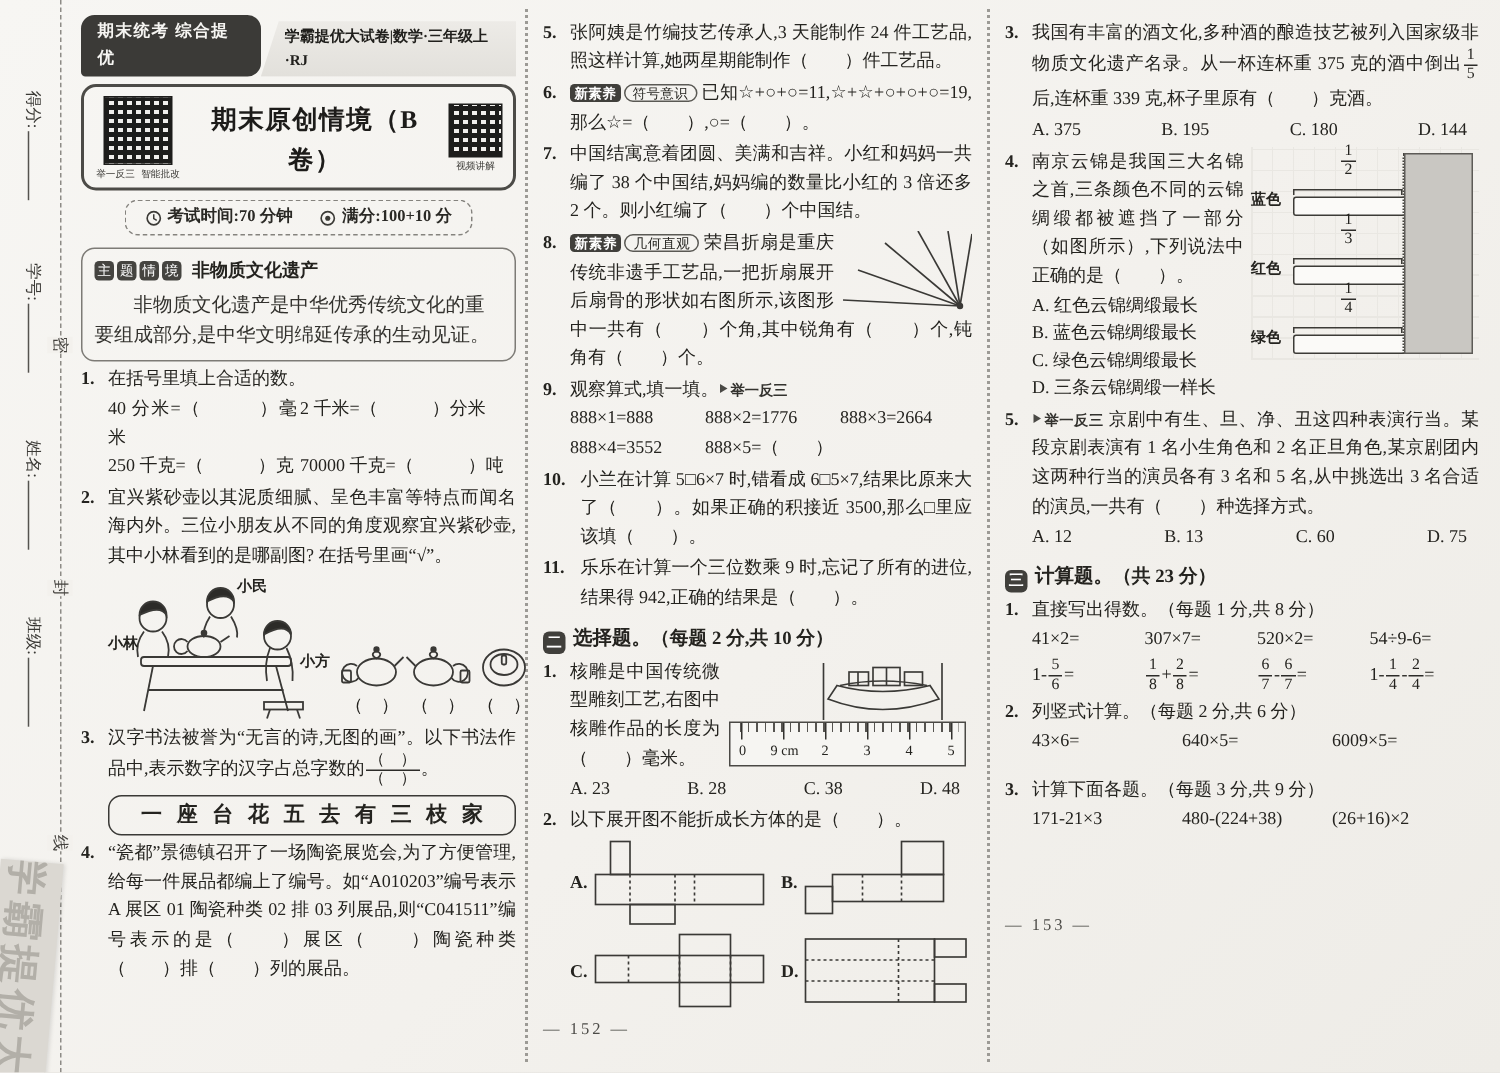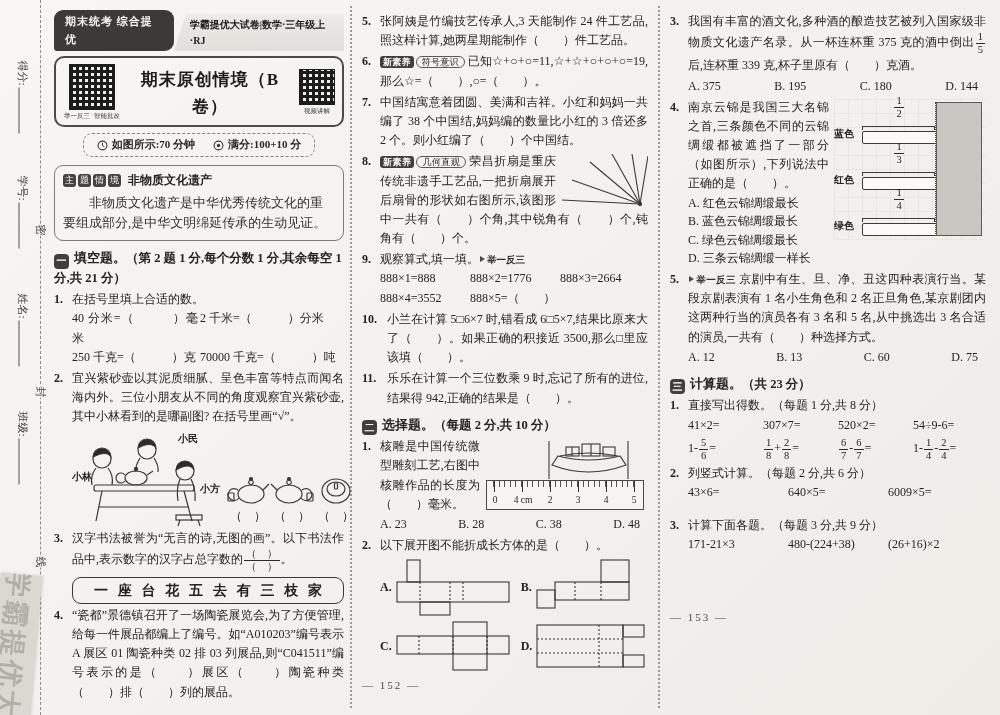--- a/index.html
+++ b/index.html
@@ -147,21 +147,21 @@
         <span class="qrcap">视频讲解</span>
       </div>
     </div>
 
     <div class="infobox">
       <span class="infoitem">
         <svg width="11" height="11" viewBox="0 0 11 11">
             <circle cx="5.5" cy="5.5" r="4.4" fill="none" stroke="#3c3b37" stroke-width="1.1"></circle>
             <path d="M5.5 2.8v2.9l2 1.2" fill="none" stroke="#3c3b37" stroke-width="1"></path>
           </svg>
-        <span>如图所示:70 分钟</span>
+        <span>考试时间:70 分钟</span>
       </span>
       <span class="infoitem">
         <svg width="11" height="11" viewBox="0 0 11 11">
             <circle cx="5.5" cy="5.5" r="4.4" fill="none" stroke="#3c3b37" stroke-width="1.1"></circle>
             <circle cx="5.5" cy="5.5" r="1.7" fill="#3c3b37"></circle>
           </svg>
         <span>满分:100+10 分</span>
       </span>
     </div>
 
@@ -169,23 +169,20 @@
       <div class="tbrow">
         <span class="tchip">主</span>
         <span class="tchip">题</span>
         <span class="tchip">情</span>
         <span class="tchip">境</span>
         <span class="ttopic">非物质文化遗产</span>
       </div>
       <div class="tdesc">非物质文化遗产是中华优秀传统文化的重要组成部分,是中华文明绵延传承的生动见证。</div>
     </div>
 
-    <div class="sect">
-      <span class="snum">一</span><span style="font-size:13px">填空题。</span><span>（第 2 题 1 分,每个分数 1 分,其余每空 1 分,共 21 分）</span>
-    </div>
 
     <div class="q">
       <span class="qno">1.</span>
       <span>在括号里填上合适的数。</span>
       <div class="grid2">
         <span>40 分米=（　　　）毫米</span>
         <span>2 千米=（　　　）分米</span>
         <span>250 千克=（　　　）克</span>
         <span>70000 千克=（　　　）吨</span>
       </div>
@@ -215,21 +212,21 @@
               <path d="M82 29q5 8 4 14"></path>
             <circle cx="113" cy="42" r="9"></circle>
               <path d="M104 41a9 9 0 0 1 18 0q-4 -8 -18 0z" fill="#2c2b28"></path>
               <path d="M108 50q-4 10 -2 22"></path>
               <path d="M119 50q5 10 4 22"></path>
             <rect x="104" y="86" width="26" height="5"></rect>
               <line x1="108" y1="91" x2="106" y2="97"></line>
               <line x1="126" y1="91" x2="128" y2="97"></line>
           </svg>
           <span class="kidlabel" style="left:0;top:40px">小林</span>
-          <span class="kidlabel" style="left:106px;top:2px">小民</span>
+          <span class="kidlabel" style="left:86px;top:2px">小民</span>
           <span class="kidlabel" style="left:128px;top:52px">小方</span>
         </div>
         <div class="potgrid">
           <div class="potcell">
             <svg width="44" height="40" viewBox="0 0 44 40" stroke="#3a3936" fill="none" stroke-width="1.2">
               <rect x="2" y="26" width="6" height="8" rx="1"></rect>
               <ellipse cx="25" cy="27" rx="13" ry="9"></ellipse>
                 <path d="M25 18q-5 -3 0 -5q5 2 0 5z"></path>
                 <circle cx="25" cy="12" r="1.5" fill="#3a3936"></circle>
               <path d="M37 23l6 -6"></path>
@@ -351,21 +348,21 @@
         </svg>
         <div class="ruler">
           <div class="mm"></div>
           <div class="cm" style="left:7px"></div>
             <div class="cm" style="left:35px"></div>
             <div class="cm" style="left:63px"></div>
             <div class="cm" style="left:91px"></div>
             <div class="cm" style="left:119px"></div>
             <div class="cm" style="left:147px"></div>
           <span class="rlab" style="left:8px">0</span>
-          <span class="rlab" style="left:36px">4 cm</span>
+          <span class="rlab" style="left:36px">9 cm</span>
           <span class="rlab" style="left:63px">2</span>
           <span class="rlab" style="left:91px">3</span>
           <span class="rlab" style="left:119px">4</span>
           <span class="rlab" style="left:147px">5</span>
         </div>
       </div>
       <span>核雕是中国传统微型雕刻工艺,右图中核雕作品的长度为（　　）毫米。</span>
       <div class="opts">
         <span>A. 23</span>
         <span>B. 28</span>

